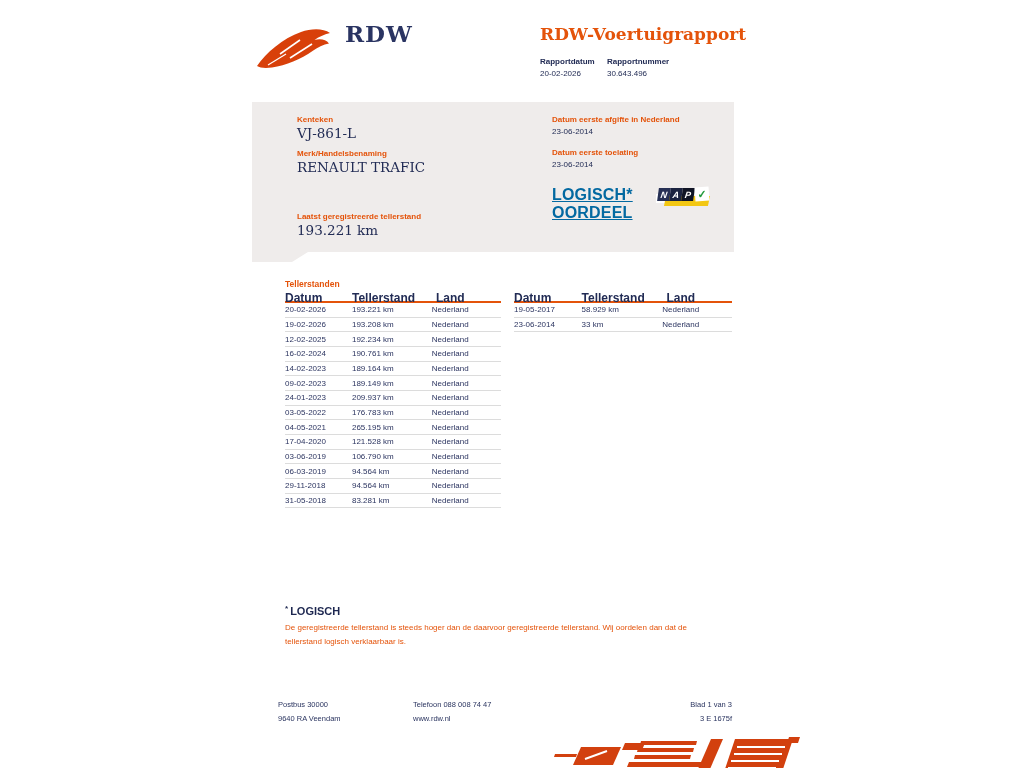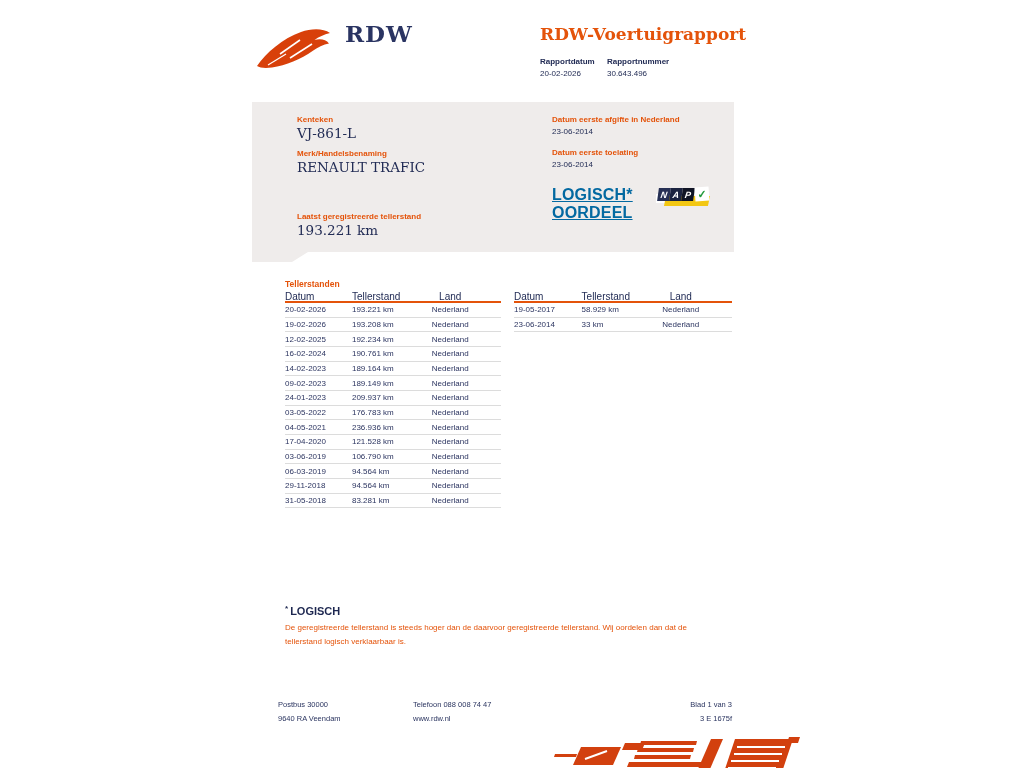--- a/index.html
+++ b/index.html
@@ -35,21 +35,21 @@
   .nap-box.b1{left:12px;background:#1b2340;}
   .nap-box.b2{left:24px;background:#101425;}
   .nap-check{position:absolute;left:37px;top:1px;width:14px;height:14px;background:#fff;
     display:flex;align-items:center;justify-content:center;font-size:11px;font-weight:700;color:var(--nap-green);transform:rotate(-4deg);}
   .nap-white{position:absolute;left:-2px;top:8px;width:10px;height:9px;background:#fff;}
 
   
   .section-title{font-size:8.5px;font-weight:700;color:var(--orange);}
   .t{position:absolute;top:291px;}
   .t-head{display:flex;height:12px;align-items:flex-start;border-bottom:2px solid var(--orange);
-    font-size:10px;font-weight:400;color:var(--navy);}
+    font-size:12px;font-weight:700;color:var(--navy);}
   .t-row{display:flex;height:14.66px;align-items:center;border-bottom:1px solid var(--rule-gray);
     font-size:8px;color:#2b3460;}
   .c0{width:31%;text-align:left;}
   .c1{width:22%;text-align:left;}
   .c2{flex:1;text-align:center;}
 
   
   .note-title{font-size:11px;font-weight:700;color:#1d2750;}
   .note-ast{font-size:8px;vertical-align:4px;margin-right:2px;}
   .note-body{font-size:8px;line-height:14px;color:var(--orange);width:424px;}
@@ -152,21 +152,21 @@
         <span class="c1">209.937 km</span>
         <span class="c2">Nederland</span>
       </div>
       <div class="t-row">
         <span class="c0">03-05-2022</span>
         <span class="c1">176.783 km</span>
         <span class="c2">Nederland</span>
       </div>
       <div class="t-row">
         <span class="c0">04-05-2021</span>
-        <span class="c1">236.936 km</span>
+        <span class="c1">265.195 km</span>
         <span class="c2">Nederland</span>
       </div>
       <div class="t-row">
         <span class="c0">17-04-2020</span>
         <span class="c1">121.528 km</span>
         <span class="c2">Nederland</span>
       </div>
       <div class="t-row">
         <span class="c0">03-06-2019</span>
         <span class="c1">106.790 km</span>

